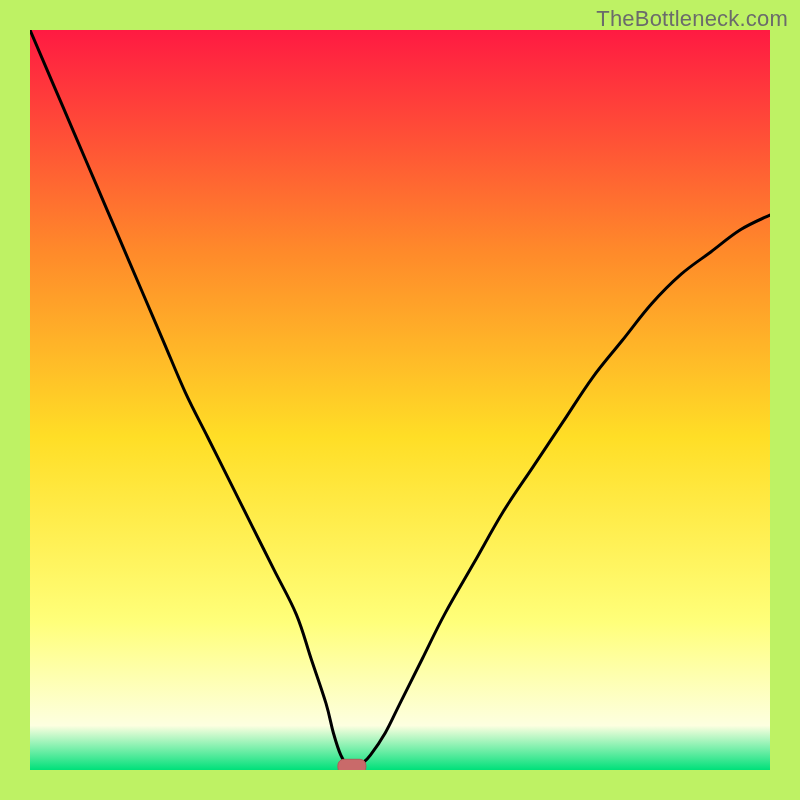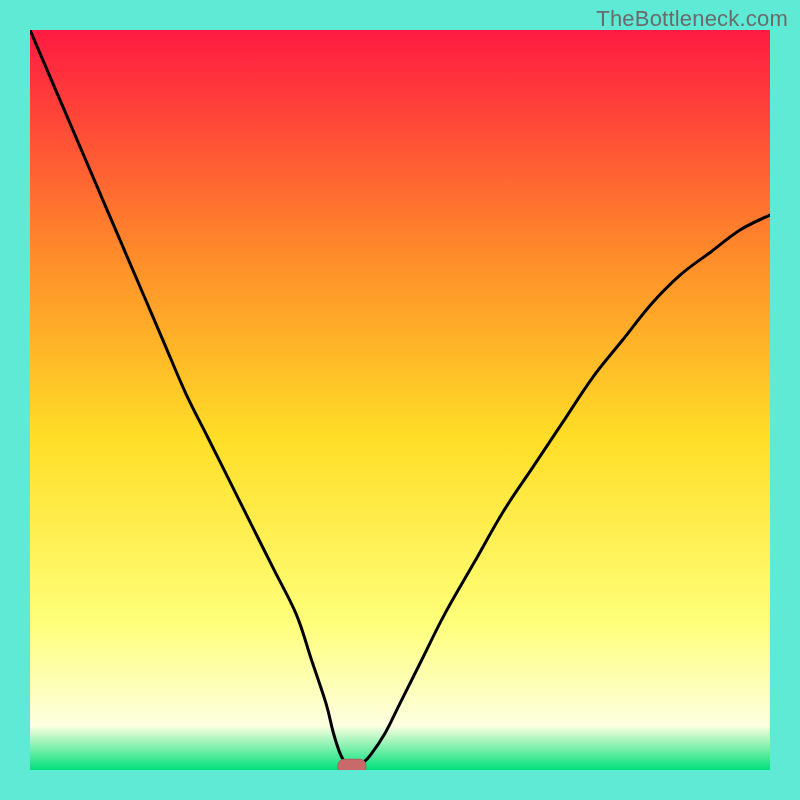--- a/index.html
+++ b/index.html
@@ -8,21 +8,21 @@
     width: 800px;
     height: 800px;
     overflow: hidden;
     font-family: Arial, Helvetica, sans-serif;
     background: #000;
   }
   .frame {
     position: relative;
     width: 800px;
     height: 800px;
-    background: #5eead4;
+    background: #bef264;
   }
   .plot-area {
     position: absolute;
     left: 30px;
     top: 30px;
     width: 740px;
     height: 740px;
     overflow: hidden;
   }
   .attrib {

